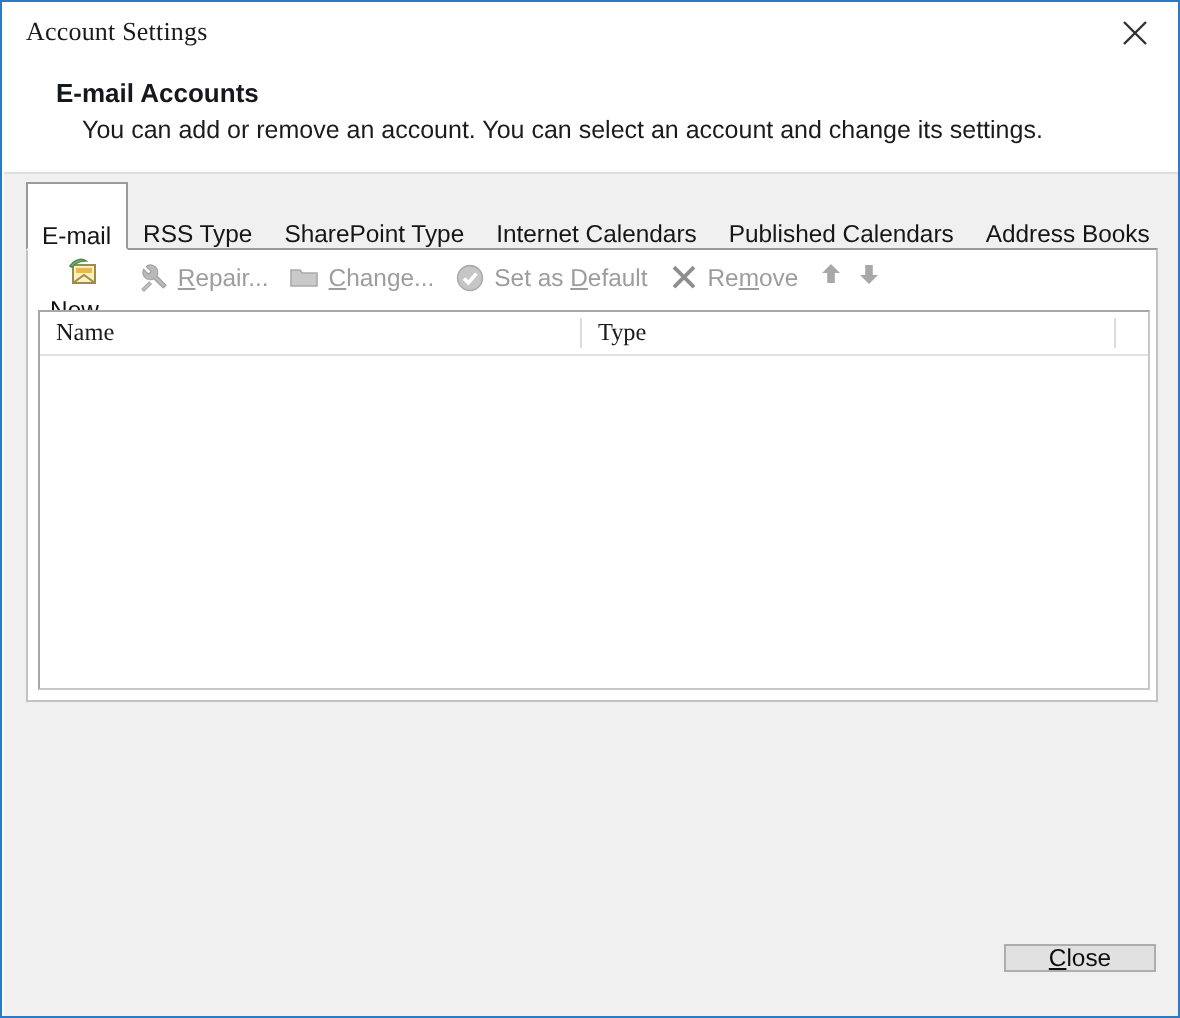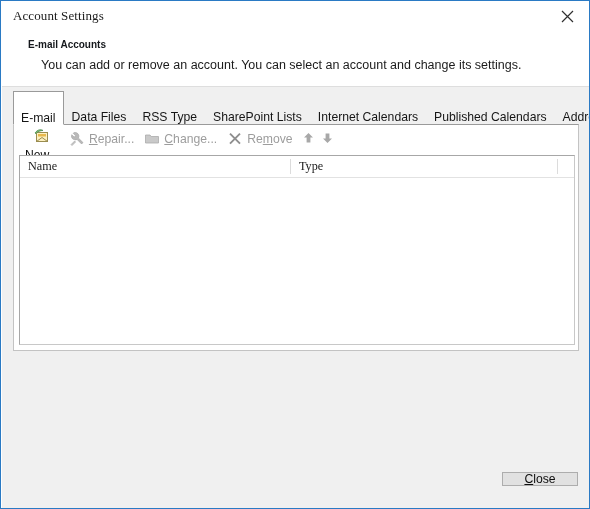--- a/index.html
+++ b/index.html
@@ -60,21 +60,21 @@
     left: 1px;
     top: 29px;
     width: 588px;
     height: 56px;
     background: #ffffff;
   }
   .header-title {
     position: absolute;
     left: 26px;
     top: 9px;
-    font-size: 10px;
+    font-size: 13px;
     font-weight: bold;
     color: #15181c;
     white-space: nowrap;
   }
   .header-sub {
     position: absolute;
     left: 39px;
     top: 28px;
     font-size: 12.5px;
     color: #1b1b1b;
@@ -274,23 +274,22 @@
 
   <div class="header">
     <div class="header-title">E-mail Accounts</div>
     <div class="header-sub">You can add or remove an account. You can select an account and change its settings.</div>
   </div>
 
   <div class="body">
 
     <div class="tabstrip">
       <div class="tab selected">E-mail</div>
-      <div class="tab">Data Files</div>
       <div class="tab">RSS Type</div>
-      <div class="tab">SharePoint Lists</div>
+      <div class="tab">SharePoint Type</div>
       <div class="tab">Internet Calendars</div>
       <div class="tab">Published Calendars</div>
       <div class="tab">Address Books</div>
     </div>
 
     <div class="tabpanel">
 
       <div class="toolbar">
 
         <div class="tbtn enabled">
@@ -317,20 +316,29 @@
 
         <div class="tbtn">
           <span class="ticon">
             <svg width="16" height="16" viewBox="0 0 16 16">
               <path d="M1.5 4 L6 4 L7.2 5.5 L14.5 5.5 L14.5 12 L1.5 12 Z" fill="#c9c9c9" stroke="#ababab" stroke-width="0.8"></path>
             </svg>
           </span>
           <span class="tlabel"><u>C</u>hange...</span>
         </div>
 
+        <div class="tbtn">
+          <span class="ticon">
+            <svg width="16" height="16" viewBox="0 0 16 16">
+              <circle cx="8" cy="8" r="6.2" fill="#c6c6c6" stroke="#ababab" stroke-width="0.8"></circle>
+              <path d="M5 8.2 L7.2 10.4 L11.2 5.8" fill="none" stroke="#ffffff" stroke-width="1.8"></path>
+            </svg>
+          </span>
+          <span class="tlabel">Set as <u>D</u>efault</span>
+        </div>
 
         <div class="tbtn">
           <span class="ticon">
             <svg width="16" height="16" viewBox="0 0 16 16">
               <path d="M3 2.6 L13 12.6 M13 2.6 L3 12.6" stroke="#8e8e8e" stroke-width="1.9" fill="none"></path>
             </svg>
           </span>
           <span class="tlabel">Re<u>m</u>ove</span>
         </div>
 

